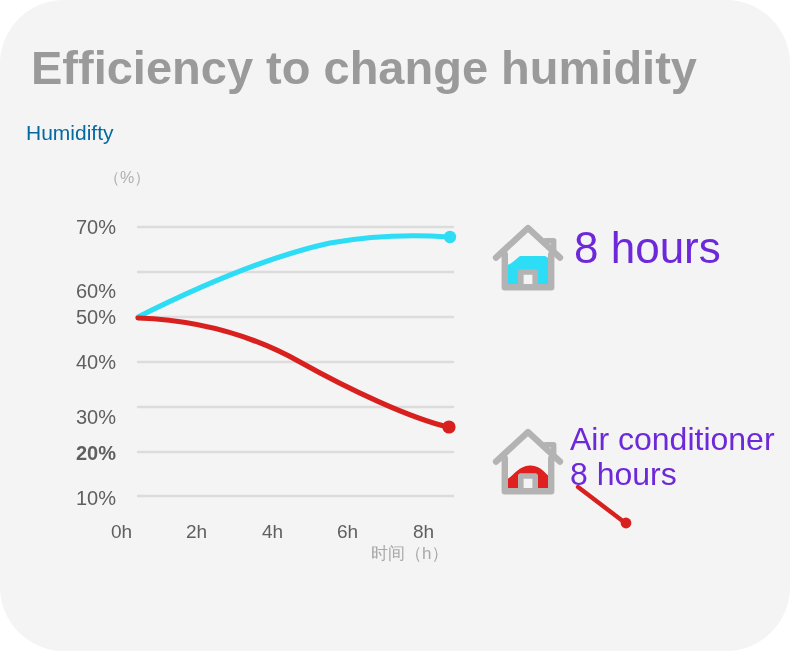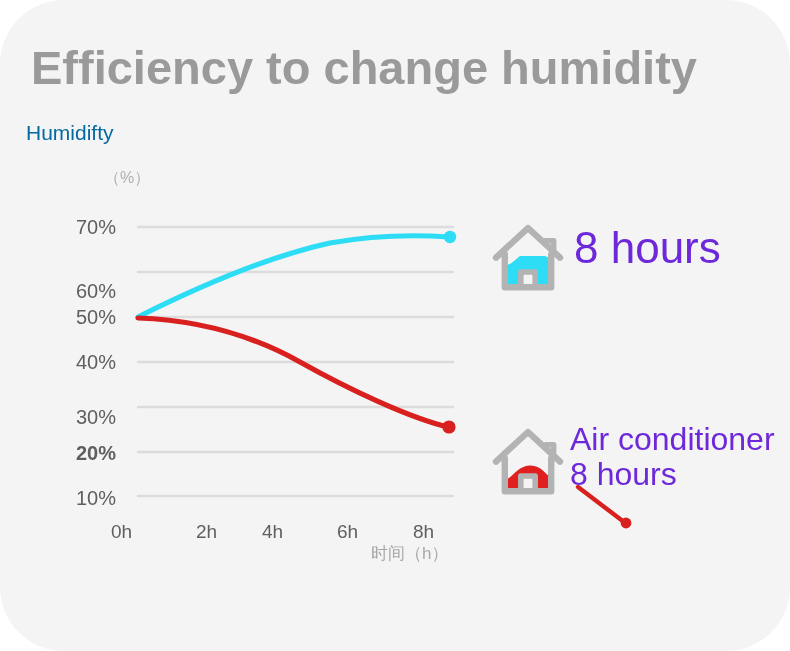--- a/index.html
+++ b/index.html
@@ -142,21 +142,21 @@
 
   <div class="ytick" style="left:46px; top:217px;">70%</div>
   <div class="ytick" style="left:46px; top:261px;margin-top:20px;">60%</div>
   <div class="ytick" style="left:46px; top:307px;">50%</div>
   <div class="ytick" style="left:46px; top:352px;">40%</div>
   <div class="ytick" style="left:46px; top:398px;margin-top:9px;">30%</div>
   <div class="ytick" style="left:46px; top:443px;font-weight:bold;">20%</div>
   <div class="ytick" style="left:46px; top:488px;">10%</div>
 
   <div class="xtick" style="left:111px;">0h</div>
-  <div class="xtick" style="left:196px;">2h</div>
+  <div class="xtick" style="left:186px;">2h</div>
   <div class="xtick" style="left:262px;">4h</div>
   <div class="xtick" style="left:337px;">6h</div>
   <div class="xtick" style="left:413px;">8h</div>
 
   <div class="x-axis-title">时间（h）</div>
 
   <svg id="plot" viewBox="0 0 790 651" xmlns="http://www.w3.org/2000/svg">
     <g stroke="#dcdcdc" stroke-width="2.4" stroke-linecap="round">
       <line x1="138" y1="227" x2="453" y2="227"></line>
       <line x1="138" y1="272" x2="453" y2="272"></line>

